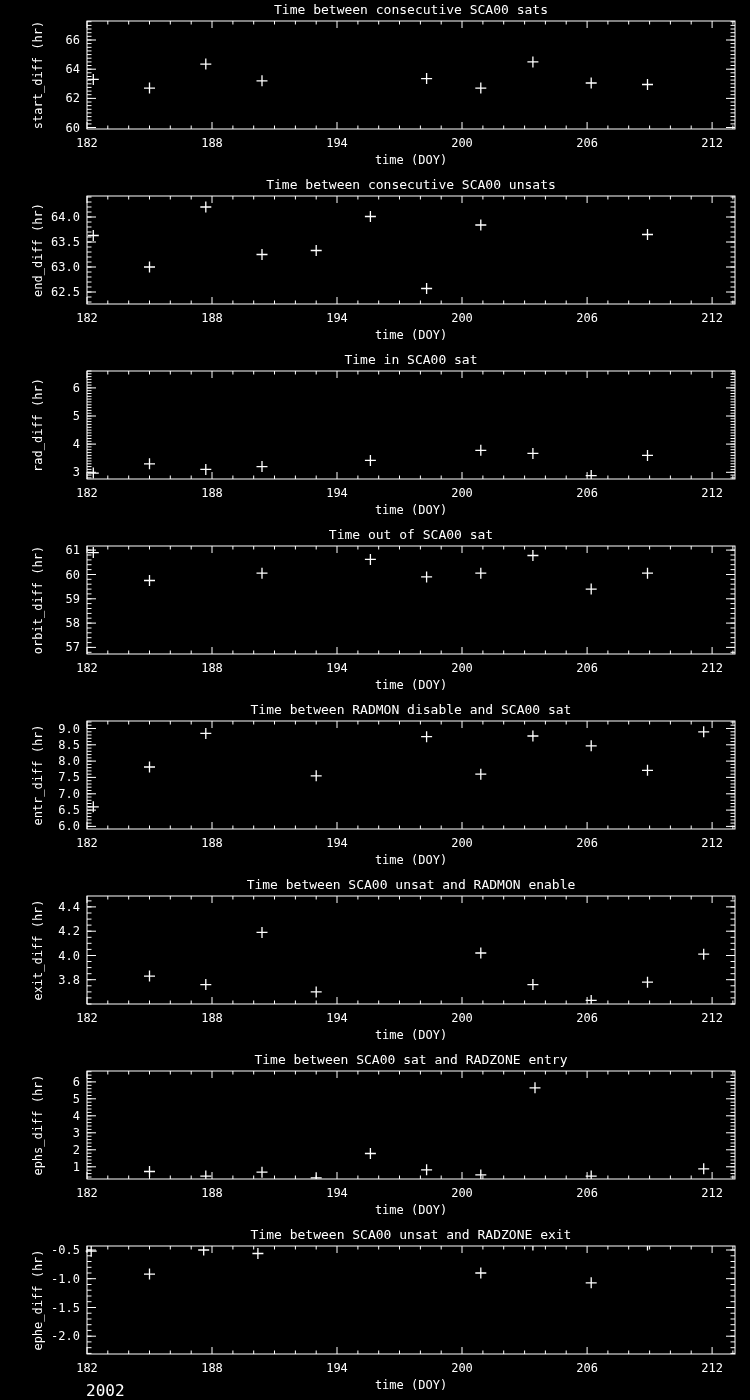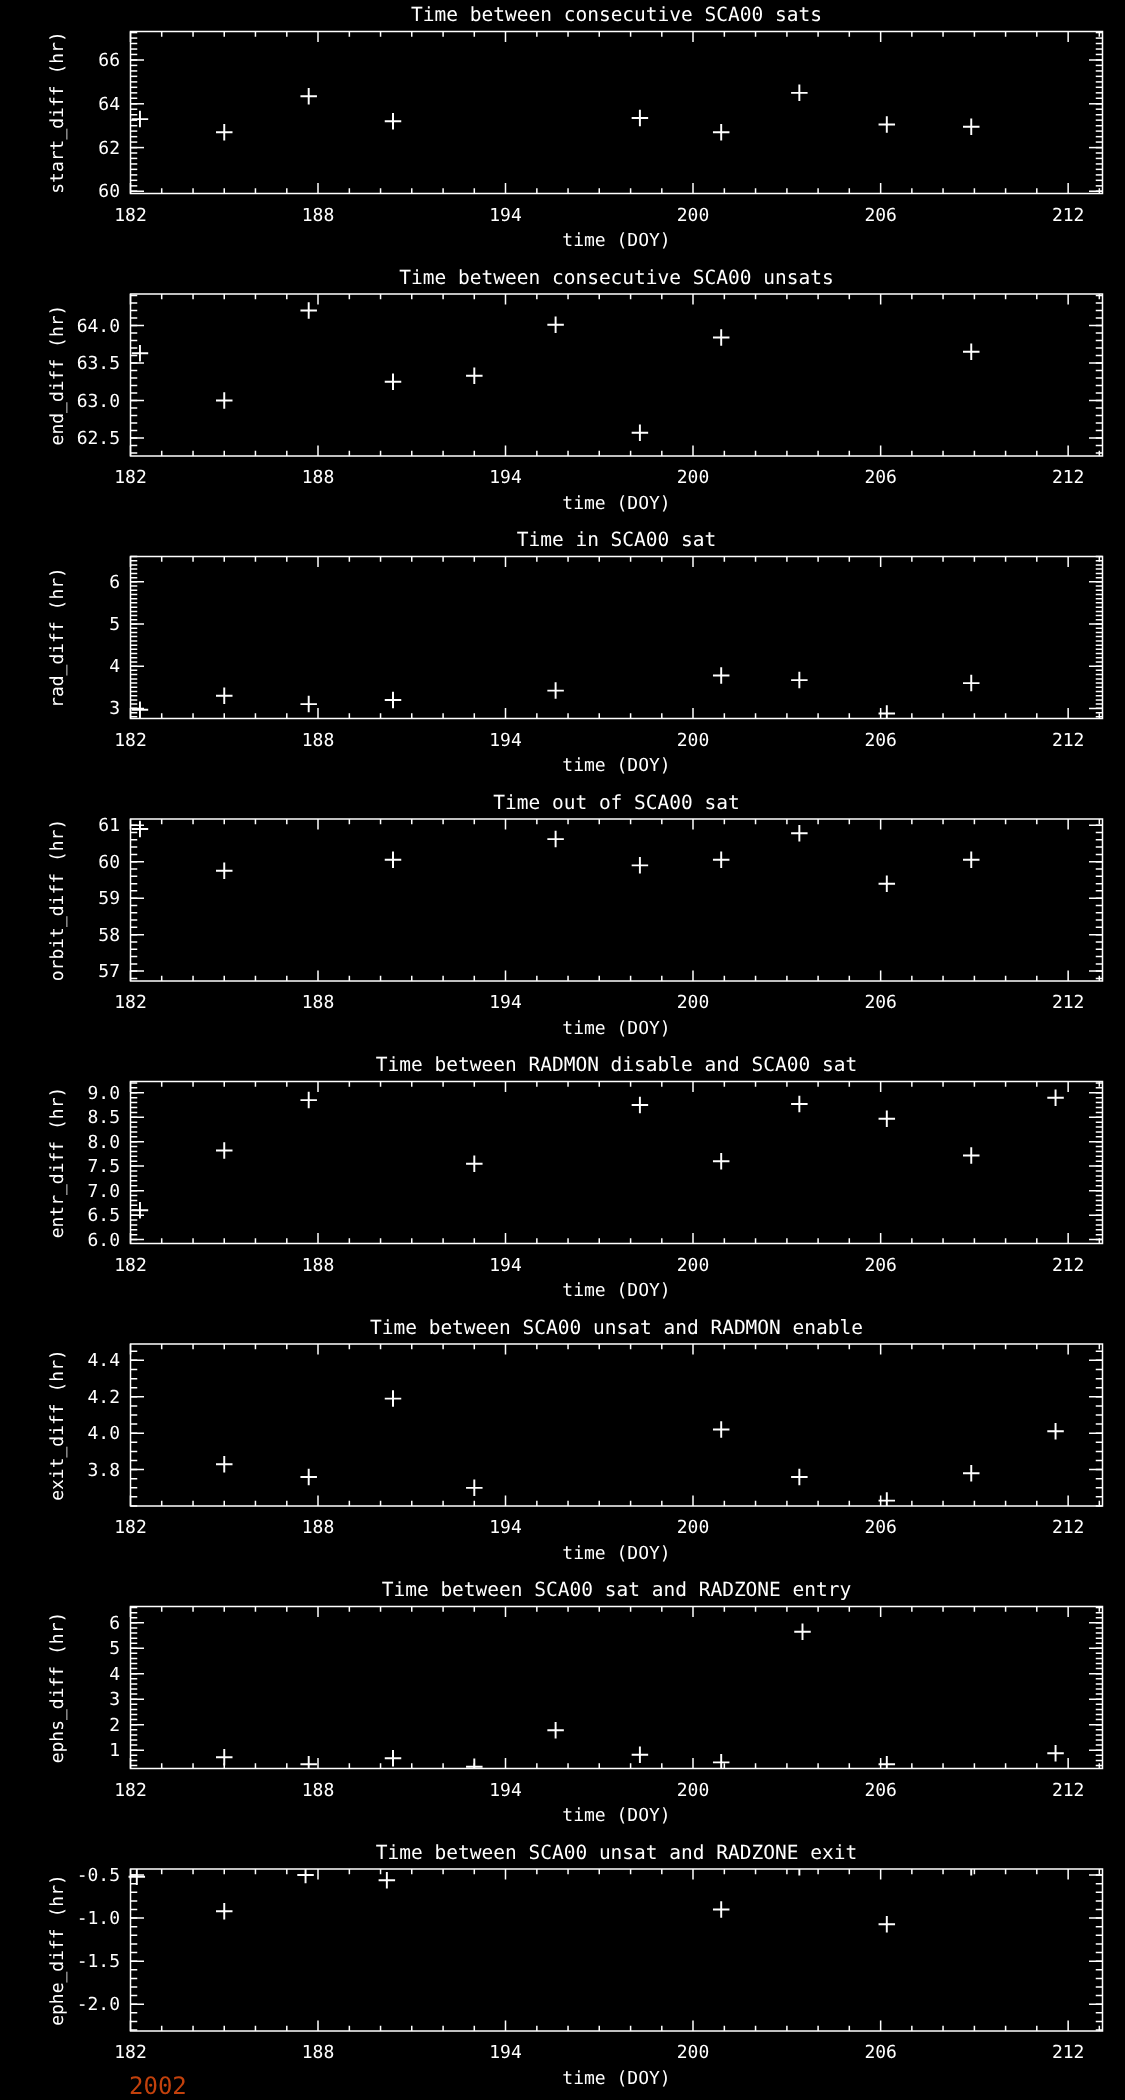--- a/index.html
+++ b/index.html
@@ -6,21 +6,21 @@
   body{width:750px;height:1400px;font-family:"DejaVu Sans Mono", monospace;}
   #figure{position:relative;width:750px;height:1400px;background:#000;overflow:hidden;}
   .plot-block{position:relative;width:750px;height:175px;}
   svg{display:block;}
   svg line, svg path{stroke:#ffffff;stroke-width:1;fill:none;}
   svg path.marker{stroke-width:1.3;}
   svg rect.box{fill:none;stroke:#ffffff;stroke-width:1;}
   svg text{fill:#ffffff;}
   svg text.tick{font-size:12px;font-family:"DejaVu Sans Mono", monospace;}
   svg text.title{font-size:13px;font-family:"DejaVu Sans Mono", monospace;}
-  #year-label{position:absolute;left:86px;top:1381px;color:#c2410c;font-size:16px;
+  #year-label{position:absolute;left:86px;top:1381px;color:#ffffff;font-size:16px;
               font-family:"DejaVu Sans Mono", monospace;}
 </style>
 </head>
 <body>
 
 <div id="figure">
   <section class="plot-block">
       <svg width="750" height="175" viewBox="0 0 750 175">
         <defs>
           <clipPath id="clip-0">

